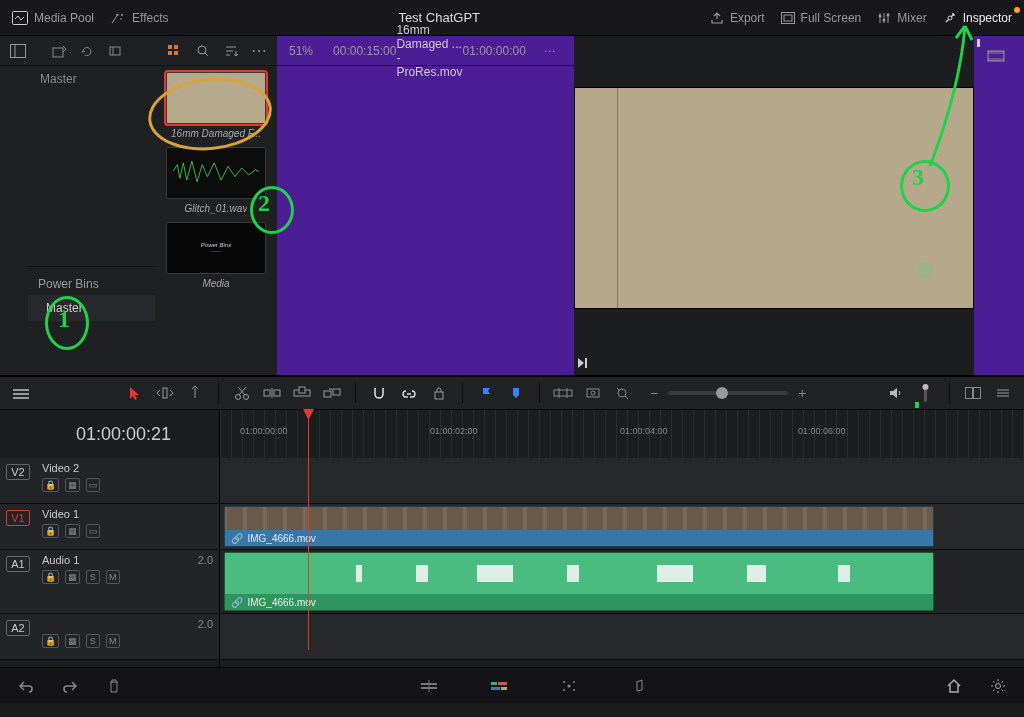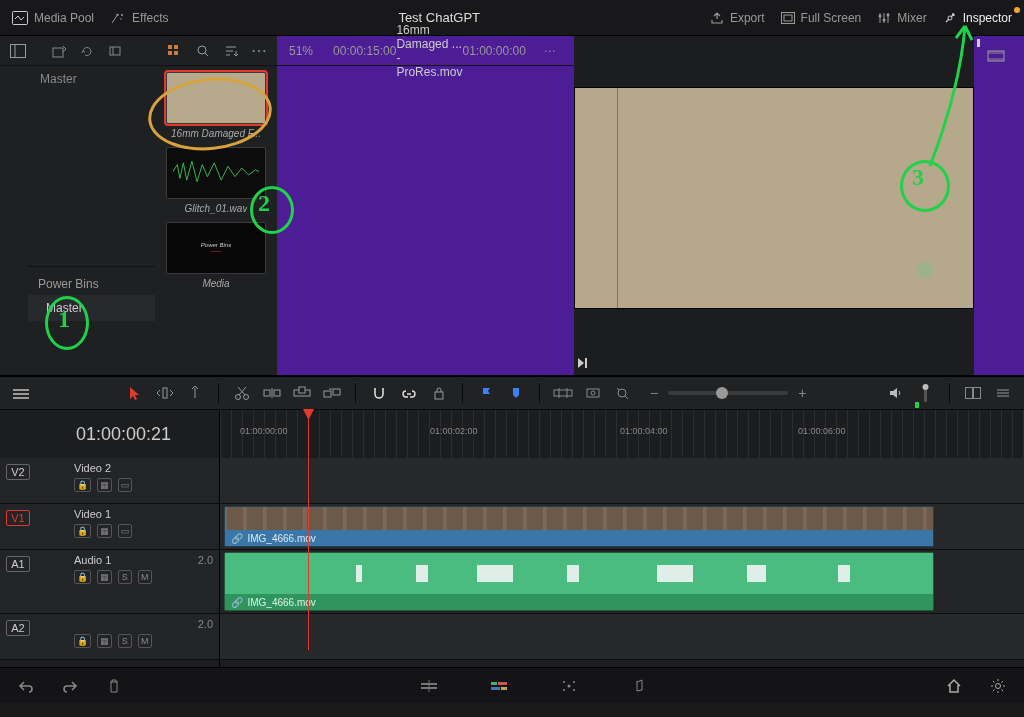--- a/index.html
+++ b/index.html
@@ -75,21 +75,21 @@
 
 .tl-tracks { flex:1; display:flex; }
 .tl-tracks-left { width:220px; border-right:1px solid #000; }
 .tl-tracks-right { flex:1; position:relative; overflow:hidden; }
 
 .track-head { display:flex; height:46px; border-bottom:1px solid #0e0e0e; background:#232427; }
 .track-head.audio1 { height:64px; }
 .track-head .tag { width:36px; display:flex; align-items:flex-start; justify-content:center; padding-top:6px; font-size:11px; color:#ccc; }
 .track-head .tag .bx { border:1px solid #666; padding:1px 4px; border-radius:2px; }
 .track-head .tag .bx.red { border-color:#e6392e; color:#e6392e; }
-.track-head .meta { flex:1; padding:4px 6px; font-size:11px; color:#ccc; display:flex; flex-direction:column; gap:4px;margin-left:32px; }
+.track-head .meta { flex:1; padding:4px 6px; font-size:11px; color:#ccc; display:flex; flex-direction:column; gap:4px; }
 .track-head .meta .row1 { display:flex; justify-content:space-between; align-items:center; }
 .track-head .meta .icons { display:flex; gap:6px; color:#777; font-size:10px; align-items:center; }
 .chip { display:inline-flex; min-width:14px; height:14px; border:1px solid #555; border-radius:2px; align-items:center; justify-content:center; font-size:9px; color:#888; padding:0 2px; }
 
 .track-lane { height:46px; border-bottom:1px solid #0e0e0e; position:relative; background:#26282a; }
 .track-lane.audio1 { height:64px; background:#222426; }
 
 .clip-block { position:absolute; top:2px; bottom:2px; border-radius:2px; overflow:hidden; }
 .clip-vid { background:#3a76a8; border:1px solid #1f4054; display:flex; flex-direction:column; }
 .clip-vid .filmstrip { flex:1; background:

